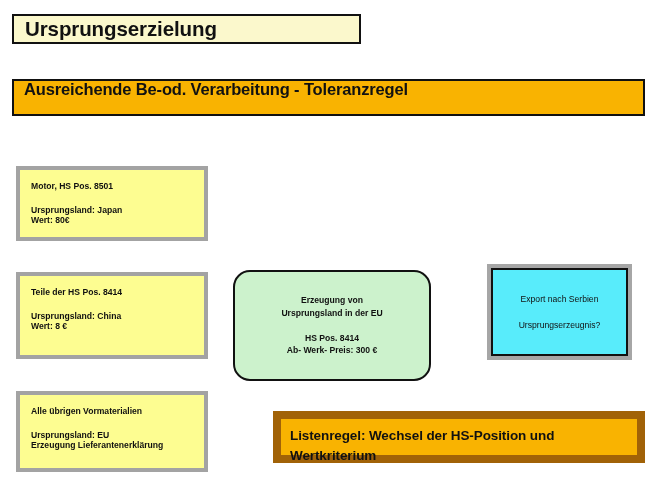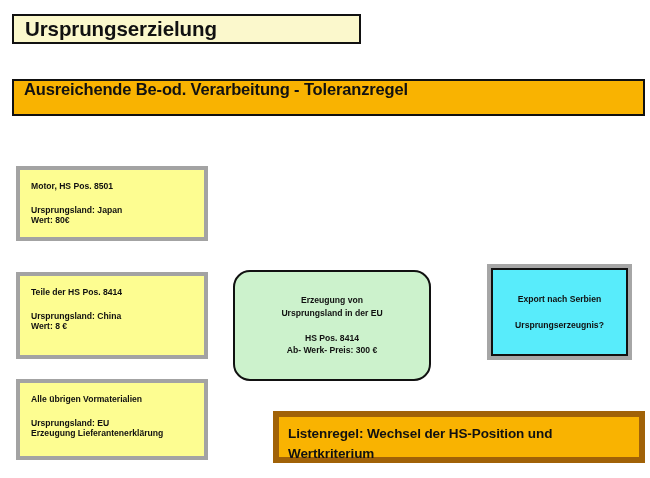--- a/index.html
+++ b/index.html
@@ -70,21 +70,21 @@
   
   .material-box {
     background: #fdfd91;
     border: 4px solid #a3a3a3;
     left: 16px;
     width: 192px;
     padding: 11px 0 0 11px;
   }
   #material-box-1 { top: 166px;  height: 75px; }
   #material-box-2 { top: 272px;  height: 87px; }
-  #material-box-3 { top: 379px;  height: 81px; }
+  #material-box-3 { top: 391px;  height: 81px; }
 
   .material-box .line {
     font-size: 8.6px;
     font-weight: 700;
     line-height: 1.25;
     color: #111111;
     white-space: nowrap;
   }
   .material-box .gap { height: 13px; }
 
@@ -128,36 +128,36 @@
     box-sizing: border-box;
     background: #58ecfb;
     border: 2.5px solid #111111;
     display: flex;
     flex-direction: column;
     align-items: center;
     justify-content: center;
   }
   #export-box-inner .line {
     font-size: 8.6px;
-    font-weight: 700;
+    font-weight: 400;
     line-height: 1.4;
     color: #111111;
     text-align: center;
     white-space: nowrap;
   }
   #export-box-inner .gap { height: 13px; }
 
   
   #rule-box {
     left: 273px;
     top: 411px;
     width: 372px;
     height: 52px;
     background: #f9b301;
-    border: 6px solid #a16207;
+    border: 8px solid #a16207;
     padding: 7px 0 0 9px;
   }
   #rule-box .line {
     font-size: 13.5px;
     font-weight: 700;
     line-height: 1.45;
     color: #111111;
     letter-spacing: -0.1px;
     white-space: nowrap;
   }

